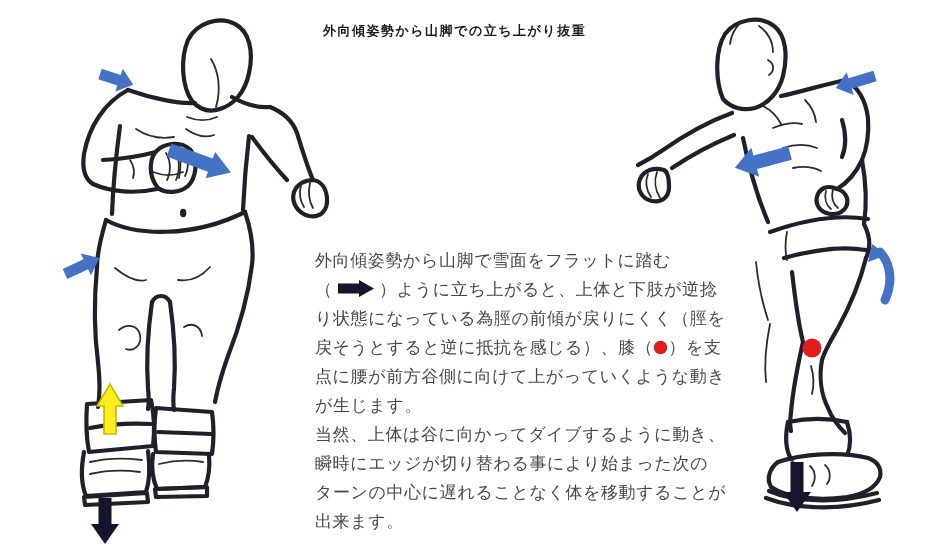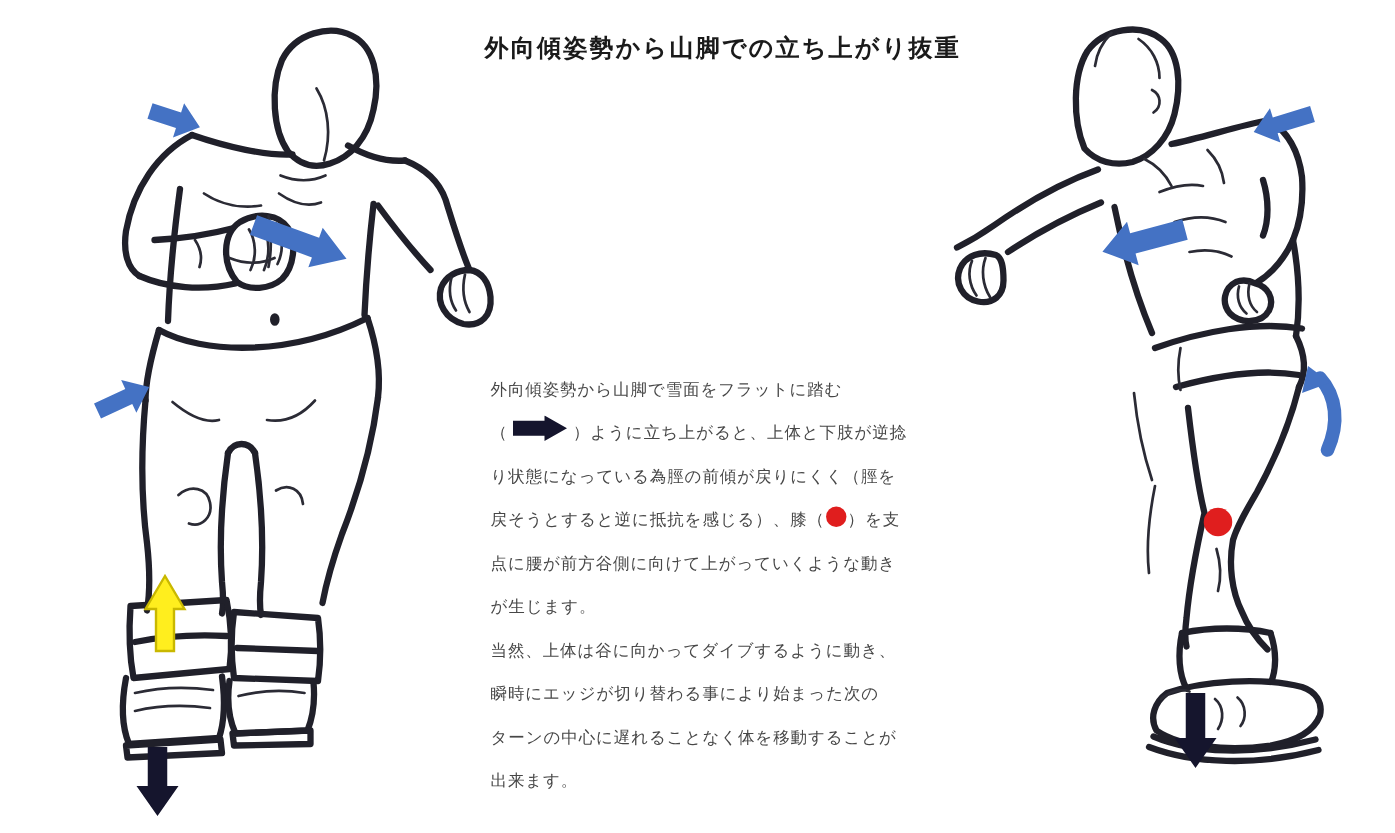--- a/index.html
+++ b/index.html
@@ -3,26 +3,26 @@
 <meta charset="utf-8">
 <style>
   html,body{margin:0;padding:0;}
   body{
     width:930px;height:555px;position:relative;overflow:hidden;
     background:#ffffff;
     font-family:"Liberation Sans","DejaVu Sans",sans-serif;
   }
   .page-title{
     position:absolute;left:323px;top:22px;
-    font-size:16px;font-weight:700;letter-spacing:1.5px;color:#1a1a1a;
+    font-size:13px;font-weight:700;letter-spacing:1.5px;color:#1a1a1a;
     white-space:nowrap;
   }
   .body-text{
-    position:absolute;left:327px;top:246px;width:420px;
-    font-size:11px;line-height:29px;letter-spacing:0.6px;color:#474747;
+    position:absolute;left:315px;top:246px;width:420px;
+    font-size:17px;line-height:29px;letter-spacing:0.6px;color:#474747;
     white-space:pre-line;
   }
   .inline-ico{display:inline-block;vertical-align:-2px;}
   .fig{position:absolute;}
   .ink{stroke:#20202a;stroke-width:4.2;fill:none;stroke-linecap:round;stroke-linejoin:round;}
   .ink-f{stroke:#20202a;stroke-width:4.2;fill:#ffffff;stroke-linecap:round;stroke-linejoin:round;}
   .thin{stroke:#2b2b35;stroke-width:1.8;fill:none;stroke-linecap:round;}
   .arrow{stroke:none;}
 </style>
 </head>

